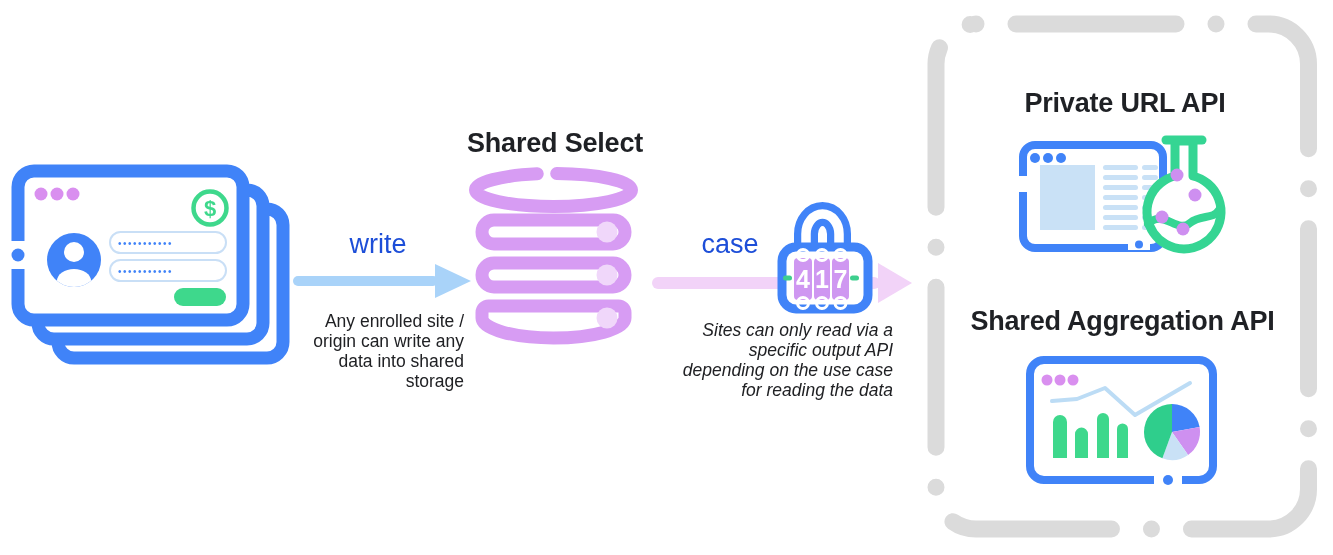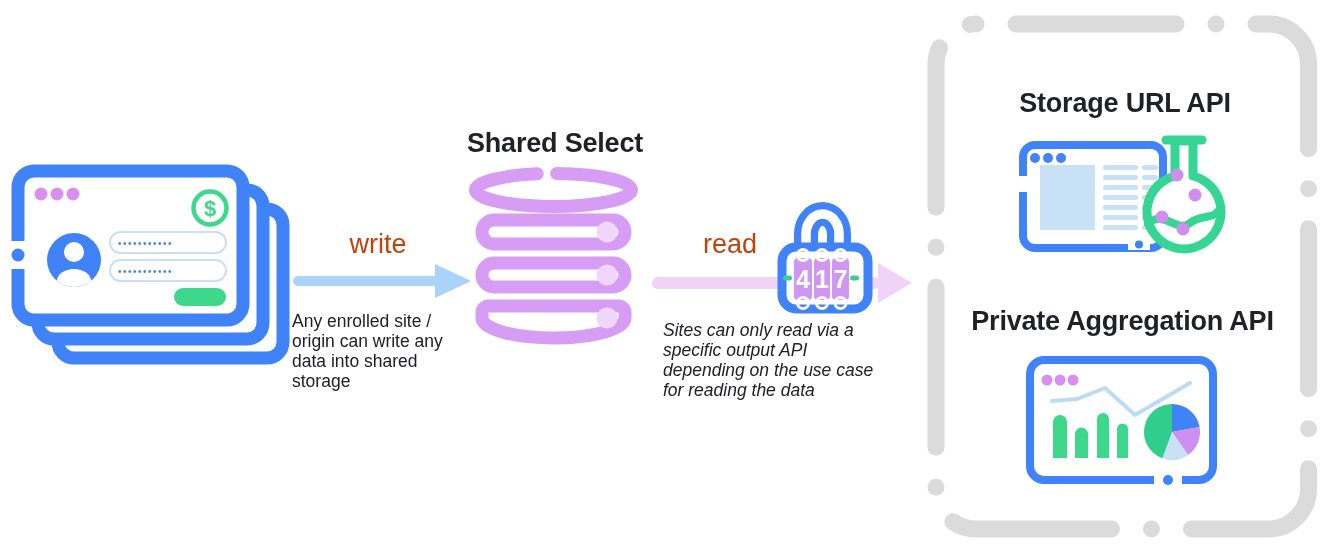--- a/index.html
+++ b/index.html
@@ -2,24 +2,24 @@
 <html><head>
 <meta charset="utf-8">
 <style>
   html,body{margin:0;padding:0;background:#ffffff;}
   .canvas{
     position:relative;width:1333px;height:555px;background:#ffffff;
     font-family:"Liberation Sans",sans-serif;color:#202124;overflow:hidden;
   }
   .abs{position:absolute;}
   .flow-label{
-    font-size:27px;font-weight:400;color:#c2410c;text-align:center;
+    font-size:27px;font-weight:400;color:#1d4ed8;text-align:center;
   }
   .flow-desc{
-    font-size:17.5px;line-height:20px;color:#202124;font-weight:400;
+    font-size:17.5px;line-height:20px;color:#202124;font-weight:400;text-align:right;
   }
   .section-title{
     font-size:27px;font-weight:700;color:#1f2125;text-align:center;
     letter-spacing:-0.2px;
   }
   
   .pos-browser-stack{left:5px;top:160px;}
   .pos-write-label{left:318px;top:229px;width:120px;}
   .pos-write-arrow{left:290px;top:263px;}
   .pos-write-desc{left:292px;top:311px;width:172px;}
@@ -99,21 +99,21 @@
   <svg class="abs pos-db" width="190" height="195" viewBox="0 0 190 195">
     <ellipse cx="93.5" cy="30" rx="78" ry="16.5" fill="#ffffff" stroke="#D79CF3" stroke-width="13" pathLength="100" stroke-dasharray="70 6 24" stroke-linecap="round"></ellipse>
     <rect x="22" y="60" width="143" height="24" rx="12" fill="#ffffff" stroke="#D79CF3" stroke-width="13"></rect>
     <rect x="22" y="103" width="143" height="24" rx="12" fill="#ffffff" stroke="#D79CF3" stroke-width="13"></rect>
     <path d="M22,158 v-5.5 a6.5,6.5 0 0 1 6.5,-6.5 h130 a6.5,6.5 0 0 1 6.5,6.5 v5.5 a71.5,20 0 0 1 -143,0 Z" fill="#ffffff" stroke="#D79CF3" stroke-width="13" stroke-linejoin="round"></path>
     <circle cx="147" cy="72" r="10.5" fill="#F0D7FA"></circle>
     <circle cx="147" cy="115" r="10.5" fill="#F0D7FA"></circle>
     <circle cx="147" cy="158" r="10.5" fill="#F0D7FA"></circle>
   </svg>
 
-  <div class="abs pos-read-label flow-label">read</div>
+  <div class="abs pos-read-label flow-label">case</div>
   <svg class="abs pos-read-arrow" width="268" height="44" viewBox="0 0 268 44">
     <rect x="4" y="16" width="228" height="12" rx="6" fill="#F2D3F8"></rect>
     <polygon points="230,2 264,22 230,42" fill="#F2D3F8"></polygon>
   </svg>
 
   <svg class="abs pos-lock" width="110" height="130" viewBox="0 0 110 130">
     <path d="M36,70 V44 a16.5,20 0 0 1 33,0 V70" fill="none" stroke="#4083F8" stroke-width="24"></path>
     <path d="M36,70 V44 a16.5,20 0 0 1 33,0 V70" fill="none" stroke="#ffffff" stroke-width="9.5"></path>
     <rect x="12" y="57" width="86" height="62" rx="14" fill="#ffffff" stroke="#4083F8" stroke-width="9"></rect>
 
@@ -137,21 +137,21 @@
     <text x="52" y="97.5" text-anchor="middle" font-size="25" font-weight="700" fill="#ffffff">1</text>
     <text x="70.5" y="97.5" text-anchor="middle" font-size="25" font-weight="700" fill="#ffffff">7</text>
   </svg>
 
   <div class="abs pos-read-desc flow-desc">Sites can only read via a specific output API depending on the use case for reading the data</div>
 
   <svg class="abs pos-boundary" width="418" height="545" viewBox="0 0 418 545">
     <rect x="21" y="19" width="372.5" height="505" rx="40" fill="none" stroke="#DBDBDB" stroke-width="17" stroke-linecap="round" stroke-dasharray="0 40 160 40"></rect>
   </svg>
 
-  <div class="abs pos-api1-title section-title">Storage URL API</div>
+  <div class="abs pos-api1-title section-title">Private URL API</div>
   <svg class="abs pos-api1-icon" width="215" height="135" viewBox="0 0 215 135">
     <g>
       <rect x="8" y="17" width="140" height="103" rx="12" fill="#ffffff" stroke="#4083F8" stroke-width="8"></rect>
 
       <rect x="1" y="48" width="11" height="16" fill="#ffffff"></rect>
       <rect x="113" y="110" width="22" height="12" fill="#ffffff"></rect>
       <circle cx="124" cy="116.5" r="4" fill="#4083F8"></circle>
       <g>
         <circle cx="20" cy="30" r="5" fill="#4083F8"></circle>
         <circle cx="33" cy="30" r="5" fill="#4083F8"></circle>
@@ -181,21 +181,21 @@
       <path d="M133,96 C148,80 162,106 175,95 C186,86 198,92 204,82" fill="none" stroke="#35D593" stroke-width="8" stroke-linecap="round"></path>
       <g fill="#CE8FF0">
         <circle cx="162" cy="47" r="6.5"></circle>
         <circle cx="180" cy="67" r="6.5"></circle>
         <circle cx="147" cy="89" r="6.5"></circle>
         <circle cx="168" cy="101" r="6.5"></circle>
       </g>
     </g>
   </svg>
 
-  <div class="abs pos-api2-title section-title">Private Aggregation API</div>
+  <div class="abs pos-api2-title section-title">Shared Aggregation API</div>
   <svg class="abs pos-api2-icon" width="195" height="130" viewBox="0 0 195 130">
     <rect x="5" y="5" width="183" height="120" rx="14" fill="#ffffff" stroke="#4083F8" stroke-width="8"></rect>
     <rect x="129" y="119" width="28" height="12" fill="#ffffff"></rect>
     <circle cx="143" cy="125" r="5" fill="#4083F8"></circle>
     <g>
       <circle cx="22" cy="25" r="5.5" fill="#D98FEF"></circle>
       <circle cx="35" cy="25" r="5.5" fill="#D98FEF"></circle>
       <circle cx="48" cy="25" r="5.5" fill="#D98FEF"></circle>
     </g>
     <polyline points="27,46 52,44 80,33 110,60 165,28" fill="none" stroke="#BCDCF5" stroke-width="4" stroke-linecap="round" stroke-linejoin="round"></polyline>

